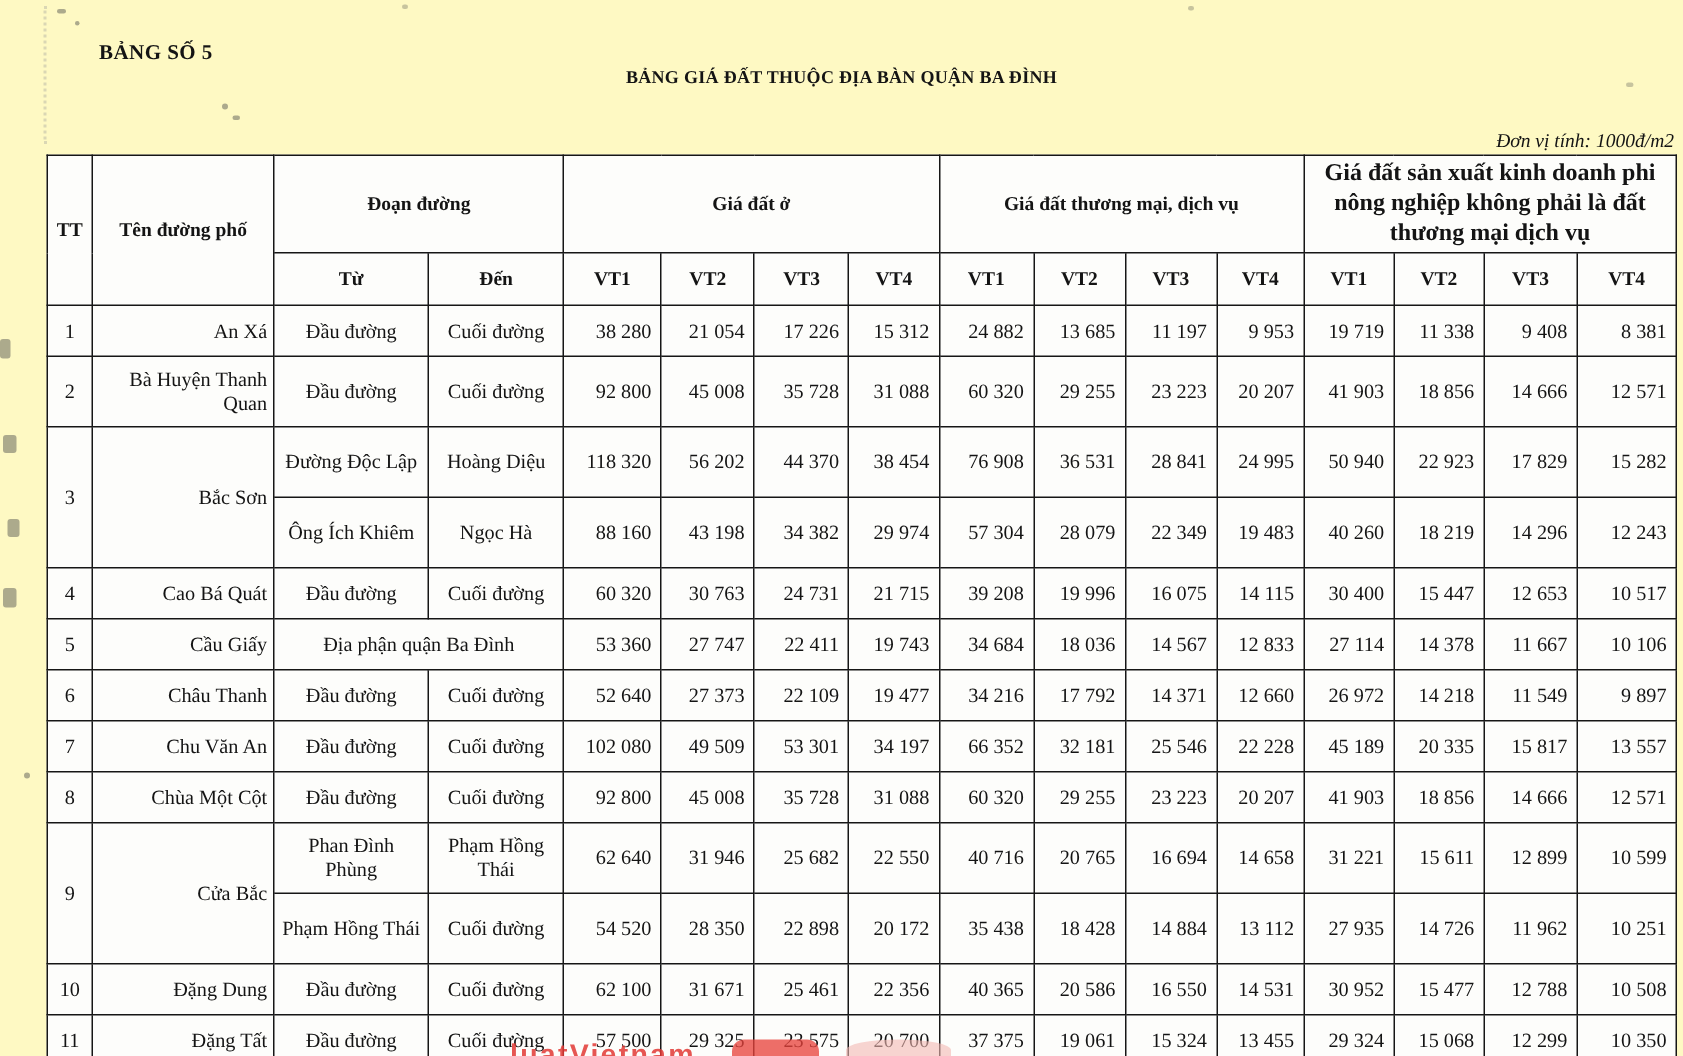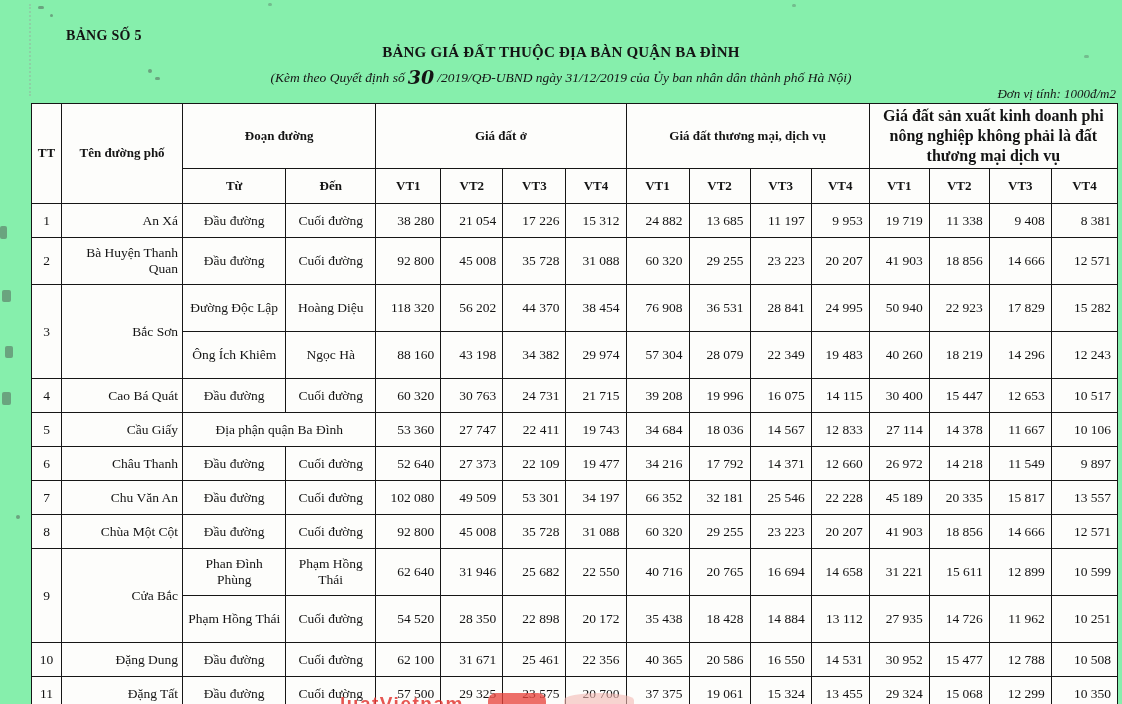--- a/index.html
+++ b/index.html
@@ -1,32 +1,32 @@
 <!DOCTYPE html>
 <html><head>
 <meta charset="utf-8">
 <style>
   html,body{margin:0;padding:0;background:#888;}
   .page{
     position:relative;
     width:1122px;height:704px;
-    background:#86efac;
+    background:#fef9c3;
     overflow:hidden;
     font-family:"Liberation Serif","DejaVu Serif",serif;
     color:#141414;
     margin:0 auto;
   }
   
   .doc-label{
     position:absolute;left:66px;top:28px;
     font-weight:bold;font-size:14px;letter-spacing:.3px;
   }
   .doc-title{
     position:absolute;left:0;right:0;top:44px;
-    text-align:center;font-weight:bold;font-size:15px;letter-spacing:.2px;
+    text-align:center;font-weight:bold;font-size:12px;letter-spacing:.2px;
   }
   .doc-subtitle{
     position:absolute;left:0;right:0;top:64px;
     text-align:center;font-style:italic;font-size:13.5px;
   }
   .hand-number{
     display:inline-block;
     font-size:19px;font-weight:bold;font-style:italic;
     margin:0 3px;position:relative;top:2px;
     font-family:"DejaVu Serif",serif;
@@ -111,23 +111,20 @@
   <div class="artifact a7"></div>
   <div class="artifact a8"></div>
   <div class="artifact a9"></div>
   <div class="artifact a10"></div>
   <div class="artifact a11"></div>
   <div class="artifact a12"></div>
   <div class="artifact dotline"></div>
 
   <div class="doc-label">BẢNG SỐ 5</div>
   <div class="doc-title">BẢNG GIÁ ĐẤT THUỘC ĐỊA BÀN QUẬN BA ĐÌNH</div>
-  <div class="doc-subtitle">
-    <span>(Kèm theo Quyết định số</span><span class="hand-number">30</span><span>/2019/QĐ-UBND ngày 31/12/2019 của Ủy ban nhân dân thành phố Hà Nội)</span>
-  </div>
   <div class="unit-note">Đơn vị tính: 1000đ/m2</div>
 
   <table class="price-table">
     <colgroup>
       <col style="width:30px">
         <col style="width:121px">
         <col style="width:103px">
         <col style="width:90px">
       <col style="width:65px">
         <col style="width:62px">

